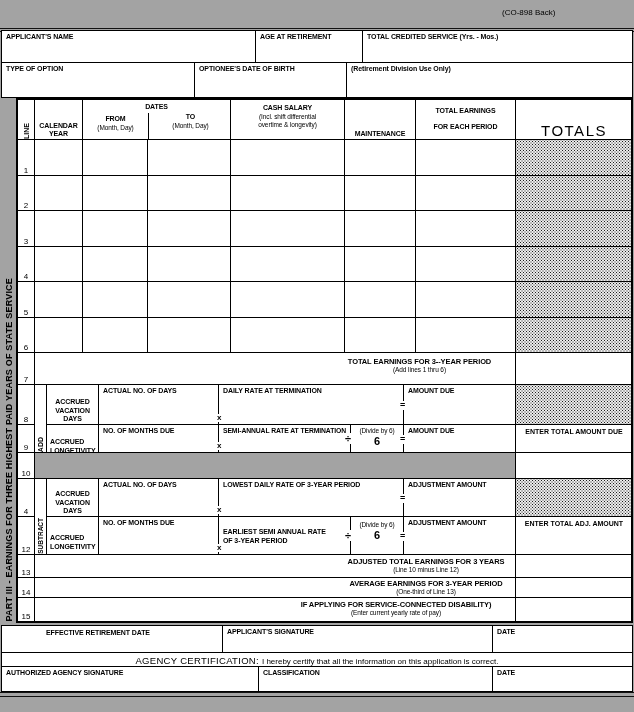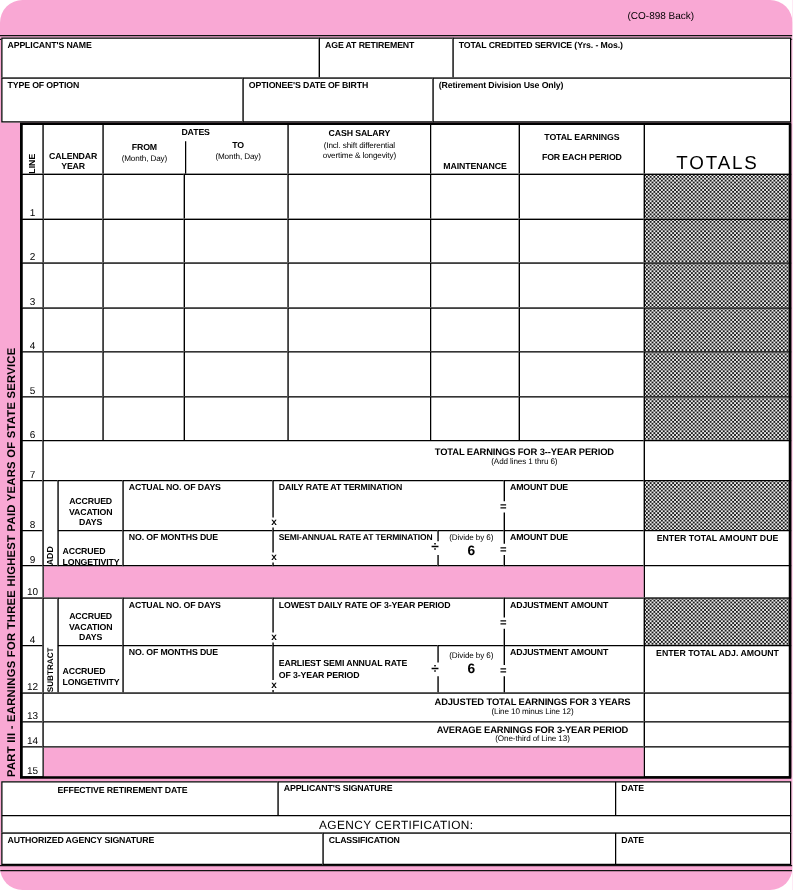--- a/index.html
+++ b/index.html
@@ -1,17 +1,17 @@
 <!DOCTYPE html>
 <html><head>
 <meta charset="utf-8">
 <style>
   html,body{margin:0;padding:0;background:#fff;}
-  #form{position:relative;width:634px;height:712px;background:#f9a8d4;
-        font-family:"Liberation Sans",sans-serif;color:#000;overflow:hidden;border-radius:18px;}
+  #form{position:relative;width:634px;height:712px;background:#a3a3a3;
+        font-family:"Liberation Sans",sans-serif;color:#000;overflow:hidden;}
   .abs{position:absolute;box-sizing:border-box;}
   .cell{position:absolute;box-sizing:border-box;border:1px solid #000;background:#fff;}
   .lbl{font-size:7px;font-weight:bold;letter-spacing:-0.1px;line-height:1.25;}
   .sm{font-size:6.5px;font-weight:normal;letter-spacing:-0.1px;line-height:1.3;}
   .pad{padding:2px 0 0 4px;}
   .pre{white-space:pre-line;}
   .ctr{display:flex;align-items:flex-end;justify-content:center;text-align:center;}
   .vert{writing-mode:vertical-rl;transform:rotate(180deg);}
   .hatch{background-color:#ececec;
     background-image:radial-gradient(circle,#1c1c1c 26%,transparent 32%),
@@ -269,36 +269,43 @@
   <div class="cell" style="left:515px;top:554px;width:118px;height:24px;"></div>
 
   <div class="cell" style="left:34px;top:577px;width:482px;height:21px;">
     <div class="rightblock" style="right:4px;top:1px;width:170px;">
       <span class="lbl" style="font-size:7.5px;">AVERAGE EARNINGS FOR 3-YEAR PERIOD</span>
       <span class="sm">(One-third of Line 13)</span>
     </div>
   </div>
   <div class="cell" style="left:515px;top:577px;width:118px;height:21px;"></div>
 
+  <div class="cell" style="left:34px;top:597px;width:482px;height:25px;">
+    <div class="rightblock" style="right:4px;top:2px;width:230px;">
+      <span class="lbl" style="font-size:7.5px;">IF APPLYING FOR SERVICE-CONNECTED DISABILITY)</span>
+      <span class="sm">(Enter current yearly rate of pay)</span>
+    </div>
+  </div>
   <div class="cell" style="left:515px;top:597px;width:118px;height:25px;"></div>
 
   <div class="outline" style="left:16px;top:98px;width:617px;height:525px;"></div>
 
   <div class="cell lbl" style="left:1px;top:625px;width:222px;height:28px;padding:3px 0 0 44px;">
     <span>EFFECTIVE RETIREMENT DATE</span>
   </div>
   <div class="cell lbl pad" style="left:222px;top:625px;width:271px;height:28px;">
     <span>APPLICANT'S SIGNATURE</span>
   </div>
   <div class="cell lbl pad" style="left:492px;top:625px;width:141px;height:28px;">
     <span>DATE</span>
   </div>
 
   <div class="cell ctr" style="left:1px;top:652px;width:632px;height:15px;">
     <span style="font-size:9.5px;letter-spacing:0.3px;">AGENCY CERTIFICATION:</span>
+    <span style="font-size:8px;margin-left:3px;">I hereby certify that all the information on this application is correct.</span>
   </div>
 
   <div class="cell lbl pad" style="left:1px;top:666px;width:258px;height:26px;">
     <span>AUTHORIZED AGENCY SIGNATURE</span>
   </div>
   <div class="cell lbl pad" style="left:258px;top:666px;width:235px;height:26px;">
     <span>CLASSIFICATION</span>
   </div>
   <div class="cell lbl pad" style="left:492px;top:666px;width:141px;height:26px;">
     <span>DATE</span>

